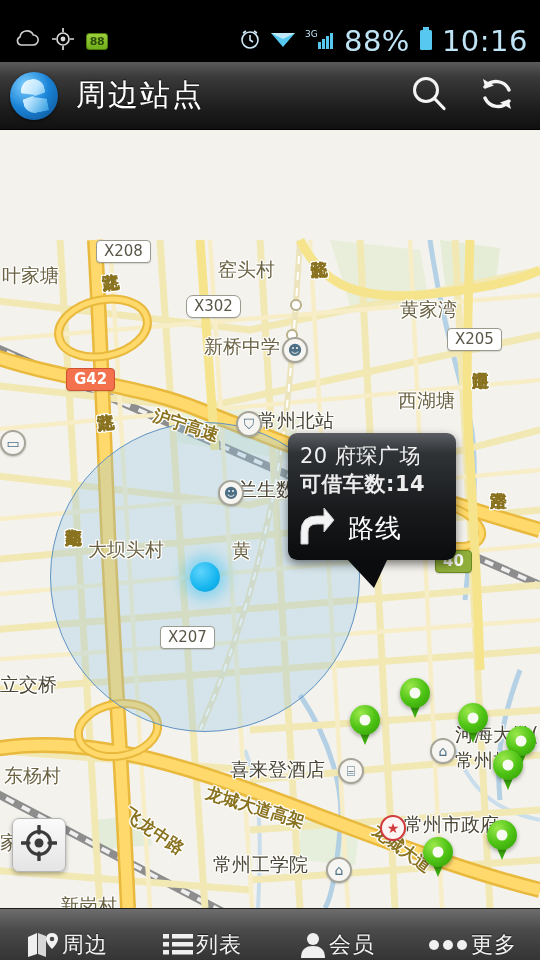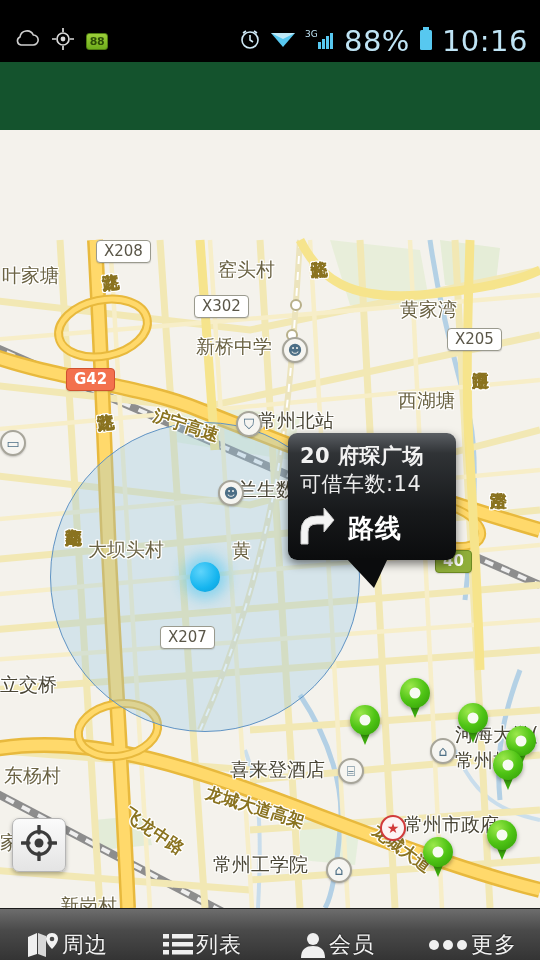--- a/index.html
+++ b/index.html
@@ -114,24 +114,24 @@
   }
 
   
   #info-popup {
     position: absolute; left: 288px; top: 413px; width: 168px;
     border-radius: 9px; z-index: 30;
     background: linear-gradient(180deg,#5a5e63 0%,#303336 16%,#17191b 62%,#0b0c0d 100%);
     box-shadow: 0 4px 10px rgba(0,0,0,.5);
     padding: 10px 10px 8px 12px;
   }
-  #info-popup .ptitle { color:#f2f2f2; font-size:21px; letter-spacing:.5px; line-height:1.32; white-space:nowrap;font-weight:bold; }
-  #info-popup .pline  { color:#ededed; font-size:21px; letter-spacing:.5px; line-height:1.32; white-space:nowrap; }
+  #info-popup .ptitle { color:#f2f2f2; font-size:21px; letter-spacing:.5px; line-height:1.32; white-space:nowrap; }
+  #info-popup .pline  { color:#ededed; font-size:21px; letter-spacing:.5px; line-height:1.32; white-space:nowrap;font-weight:bold; }
   #popup-route-row { display:flex; align-items:center; gap:10px; margin-top:8px; padding-bottom:2px; }
-  #popup-route-label { color:#fff; font-size:26px; font-weight:bold; letter-spacing:1px;text-align:right; }
+  #popup-route-label { color:#fff; font-size:26px; font-weight:normal; letter-spacing:1px;text-align:right; }
   #popup-tail {
     position:absolute; left:58px; bottom:-28px; width:0; height:0;
     border-left: 28px solid transparent; border-right: 14px solid transparent;
     border-top: 30px solid #0b0c0d;
   }
 
   
   #locate-btn {
     position: absolute; left: 12px; top: 798px; width: 54px; height: 54px;
     border-radius: 7px; background: linear-gradient(180deg,#fbfbfb,#e4e4e4);
@@ -200,20 +200,40 @@
       <span class="sb-icon">
         <svg width="14" height="24" viewBox="0 0 14 24">
             <rect x="4" y="0" width="6" height="3" fill="#57c8f0"></rect>
             <rect x="1" y="3" width="12" height="20" rx="1.5" fill="#57c8f0"></rect>
           </svg>
       </span>
       <span class="sb-text">10:16</span>
     </div>
   </div>
 
+  <div id="app-bar">
+    <div id="app-logo"></div>
+    <div id="app-title">周边站点</div>
+    <div id="app-actions">
+      <span>
+        <svg width="42" height="42" viewBox="0 0 42 42">
+            <circle cx="18" cy="17" r="11.5" fill="none" stroke="#f4f4f4" stroke-width="3"></circle>
+            <path d="M26.5 25.5 L36 35.5" stroke="#f4f4f4" stroke-width="3.2" stroke-linecap="round"></path>
+          </svg>
+      </span>
+      <span>
+        <svg width="42" height="42" viewBox="0 0 42 42">
+          <path d="M33 17 A14 14 0 0 0 9 14" fill="none" stroke="#f4f4f4" stroke-width="3.4" stroke-linecap="round"></path>
+          <path d="M9 25 A14 14 0 0 0 33 28" fill="none" stroke="#f4f4f4" stroke-width="3.4" stroke-linecap="round"></path>
+          <path d="M7 6 L9.5 15.5 L18 12.5 Z" fill="#f4f4f4"></path>
+          <path d="M35 36 L32.5 26.5 L24 29.5 Z" fill="#f4f4f4"></path>
+        </svg>
+      </span>
+    </div>
+  </div>
 
   <div id="map">
     <svg id="map-canvas" width="540" height="778" viewBox="0 0 540 778">
       <rect width="540" height="778" fill="#f4f2ec"></rect>
 
       <g opacity=".55">
         <polygon points="330,110 420,120 430,175 350,175" fill="#dfeccc"></polygon>
         <polygon points="440,110 500,118 495,160 445,155" fill="#d9e9c6"></polygon>
         <polygon points="180,270 300,288 290,330 175,312" fill="#dfeccc"></polygon>
         <polygon points="95,690 145,685 152,715 100,720" fill="#d6e8c8"></polygon>
@@ -304,21 +324,21 @@
       </g>
     </svg>
 
     <div id="accuracy-circle" style="left: 50px; top: 292px; width: 310px; height: 310px;"></div>
     <div id="my-dot" style="left: 190px; top: 432px;"></div>
 
     <div id="map-overlays">
         <div class="mlabel " style="left: 2px; top: 133px;">叶家塘</div>
         <div class="mlabel " style="left: 218px; top: 127px;">窑头村</div>
         <div class="mlabel " style="left: 400px; top: 167px;">黄家湾</div>
-        <div class="mlabel " style="left: 196px; top: 204px;">新桥中学</div>
+        <div class="mlabel " style="left: 204px; top: 204px;">新桥中学</div>
         <div class="mlabel " style="left: 398px; top: 258px;">西湖塘</div>
         <div class="mlabel dark" style="left: 258px; top: 278px;">常州北站</div>
         <div class="mlabel dark" style="left: 238px; top: 347px;">兰生数控职校</div>
         <div class="mlabel " style="left: 88px; top: 407px;">大坝头村</div>
         <div class="mlabel " style="left: 232px; top: 408px;">黄</div>
         <div class="mlabel dark" style="left: 0px; top: 542px; font-family: Liberation Serif, serif;">立交桥</div>
         <div class="mlabel " style="left: 4px; top: 633px;">东杨村</div>
         <div class="mlabel dark" style="left: 230px; top: 627px;">喜来登酒店</div>
         <div class="mlabel " style="left: 0px; top: 700px;">家塘</div>
         <div class="mlabel dark" style="left: 213px; top: 722px;">常州工学院</div>
@@ -332,21 +352,21 @@
         <div class="mlabel road vert" style="left: 92px; top: 270px; transform: rotate(-8deg);">龙江北路</div>
         <div class="mlabel road" style="left: 152px; top: 284px; transform: rotate(18deg);">沪宁高速</div>
         <div class="mlabel road" style="left: 385px; top: 352px; transform: rotate(20deg);">沪蓉高速</div>
         <div class="mlabel road vert" style="left: 488px; top: 348px;">常澄路</div>
         <div class="mlabel road vert" style="left: 63px; top: 385px;">龙江路高架</div>
         <div class="mlabel road" style="left: 204px; top: 666px; transform: rotate(17deg);">龙城大道高架</div>
         <div class="mlabel road" style="left: 120px; top: 690px; transform: rotate(34deg);">飞龙中路</div>
         <div class="mlabel road" style="left: 368px; top: 707px; transform: rotate(36deg);">龙城大道</div>
         <div class="mlabel road vert" style="left: 75px; top: 805px;">长江中路</div>
         <div class="shield " style="left: 96px; top: 110px;">X208</div>
-        <div class="shield " style="left: 194px; top: 165px;">X302</div>
+        <div class="shield " style="left: 186px; top: 165px; border-radius: 7px;">X302</div>
         <div class="shield " style="left: 447px; top: 198px;">X205</div>
         <div class="shield red" style="left: 66px; top: 238px;">G42</div>
         <div class="shield " style="left: 160px; top: 496px;">X207</div>
         <div class="shield green" style="left: 435px; top: 420px;">40</div>
         <div class="poi-icon " style="left: 236px; top: 281px;">⛉</div>
         <div class="poi-icon " style="left: 218px; top: 350px;">☻</div>
         <div class="poi-icon " style="left: 282px; top: 207px;">☻</div>
         <div class="poi-icon " style="left: 0px; top: 300px;">▭</div>
         <div class="poi-icon " style="left: 338px; top: 628px;">⌸</div>
         <div class="poi-icon " style="left: 430px; top: 608px;">⌂</div>

